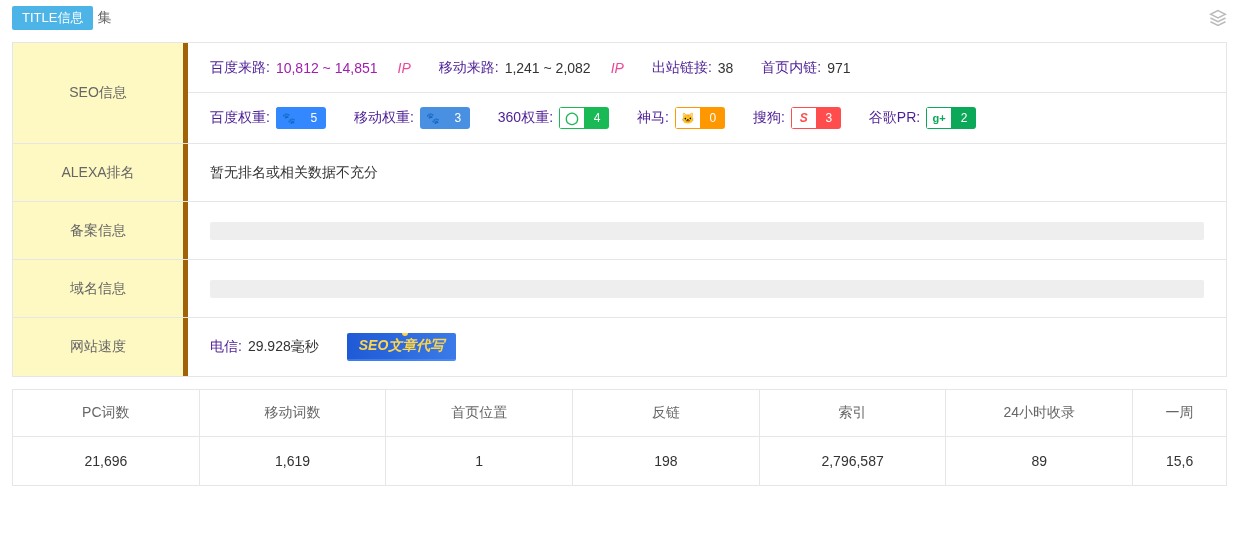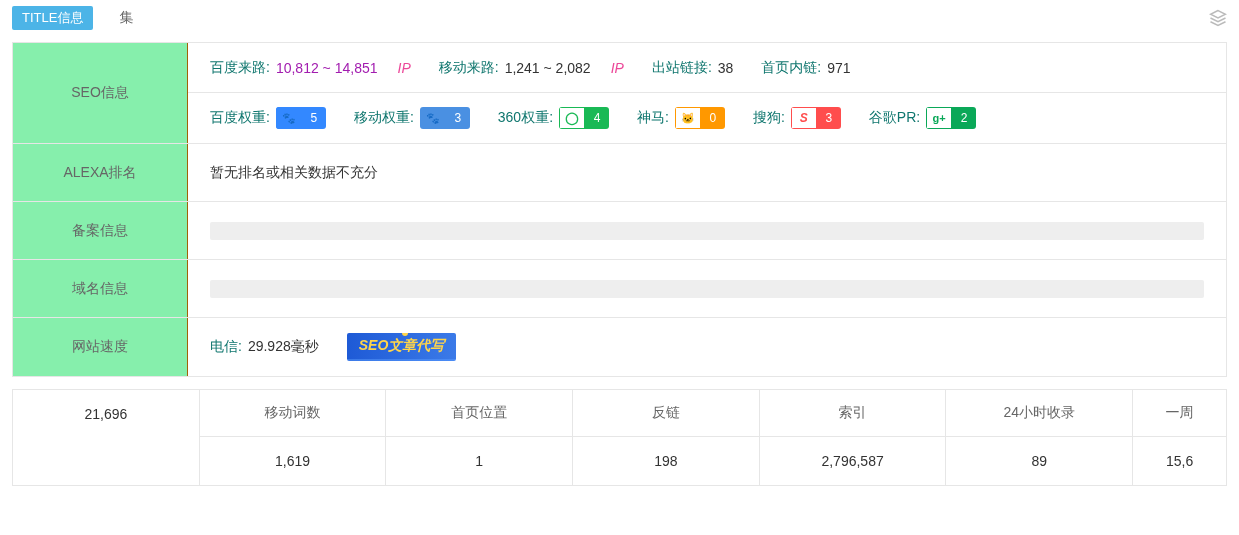--- a/index.html
+++ b/index.html
@@ -7,21 +7,21 @@
       font-family: "Microsoft YaHei", Arial, sans-serif;
       font-size: 14px;
       color: #333;
       background: #fff;
       width: 1239px;
     }
     .header-row {
       display: flex;
       align-items: center;
       padding: 6px 12px;
-      gap: 26px;
+      gap: 4px;
     }
     .title-tag {
       background: #4cb4e7;
       color: #fff;
       font-size: 13px;
       padding: 3px 10px;
       border-radius: 2px;
     }
     .title-text { color: #666; }
     .header-icon {
@@ -38,34 +38,34 @@
       margin: 6px 12px;
     }
     .row { display: flex; border-bottom: 1px solid #e6e6e6; }
     .row:last-child { border-bottom: none; }
     .label-cell {
       width: 175px;
       display: flex;
       align-items: center;
       justify-content: center;
       color: #666;
-      border-right: 1px solid #a16207;
-      background: #86efac;
+      border-right: 5px solid #a16207;
+      background: #fef9c3;
     }
     .content-cell {
       flex: 1;
       padding: 14px 22px;
       display: flex;
       align-items: center;
       gap: 28px;
       flex-wrap: wrap;
     }
     .seo-row1, .seo-row2 { min-height: 50px; }
     .stat { display: inline-flex; align-items: center; gap: 6px; }
-    .stat-label { color: #0f766e; }
+    .stat-label { color: #4c1d95; }
     .stat-val { color: #333; }
     .red { color: #a21caf; }
     .ip-suffix { color: #ec4899; margin-left: 14px; font-style: italic; }
     .badge {
       display: inline-flex;
       align-items: stretch;
       border-radius: 3px;
       overflow: hidden;
       height: 22px;
       font-size: 12px;
@@ -284,20 +284,21 @@
         <span class="ad-left">SEO文章代写</span>
         <span class="ad-right">纯人工编辑</span>
       </span>
     </div>
   </div>
 
 </div>
 
 <div class="stats-table">
   <div class="stats-col">
+      <div class="stats-head">PC词数</div>
       <div class="stats-val">21,696</div>
     </div>
   <div class="stats-col">
       <div class="stats-head">移动词数</div>
       <div class="stats-val">1,619</div>
     </div>
   <div class="stats-col">
       <div class="stats-head">首页位置</div>
       <div class="stats-val">1</div>
     </div>

